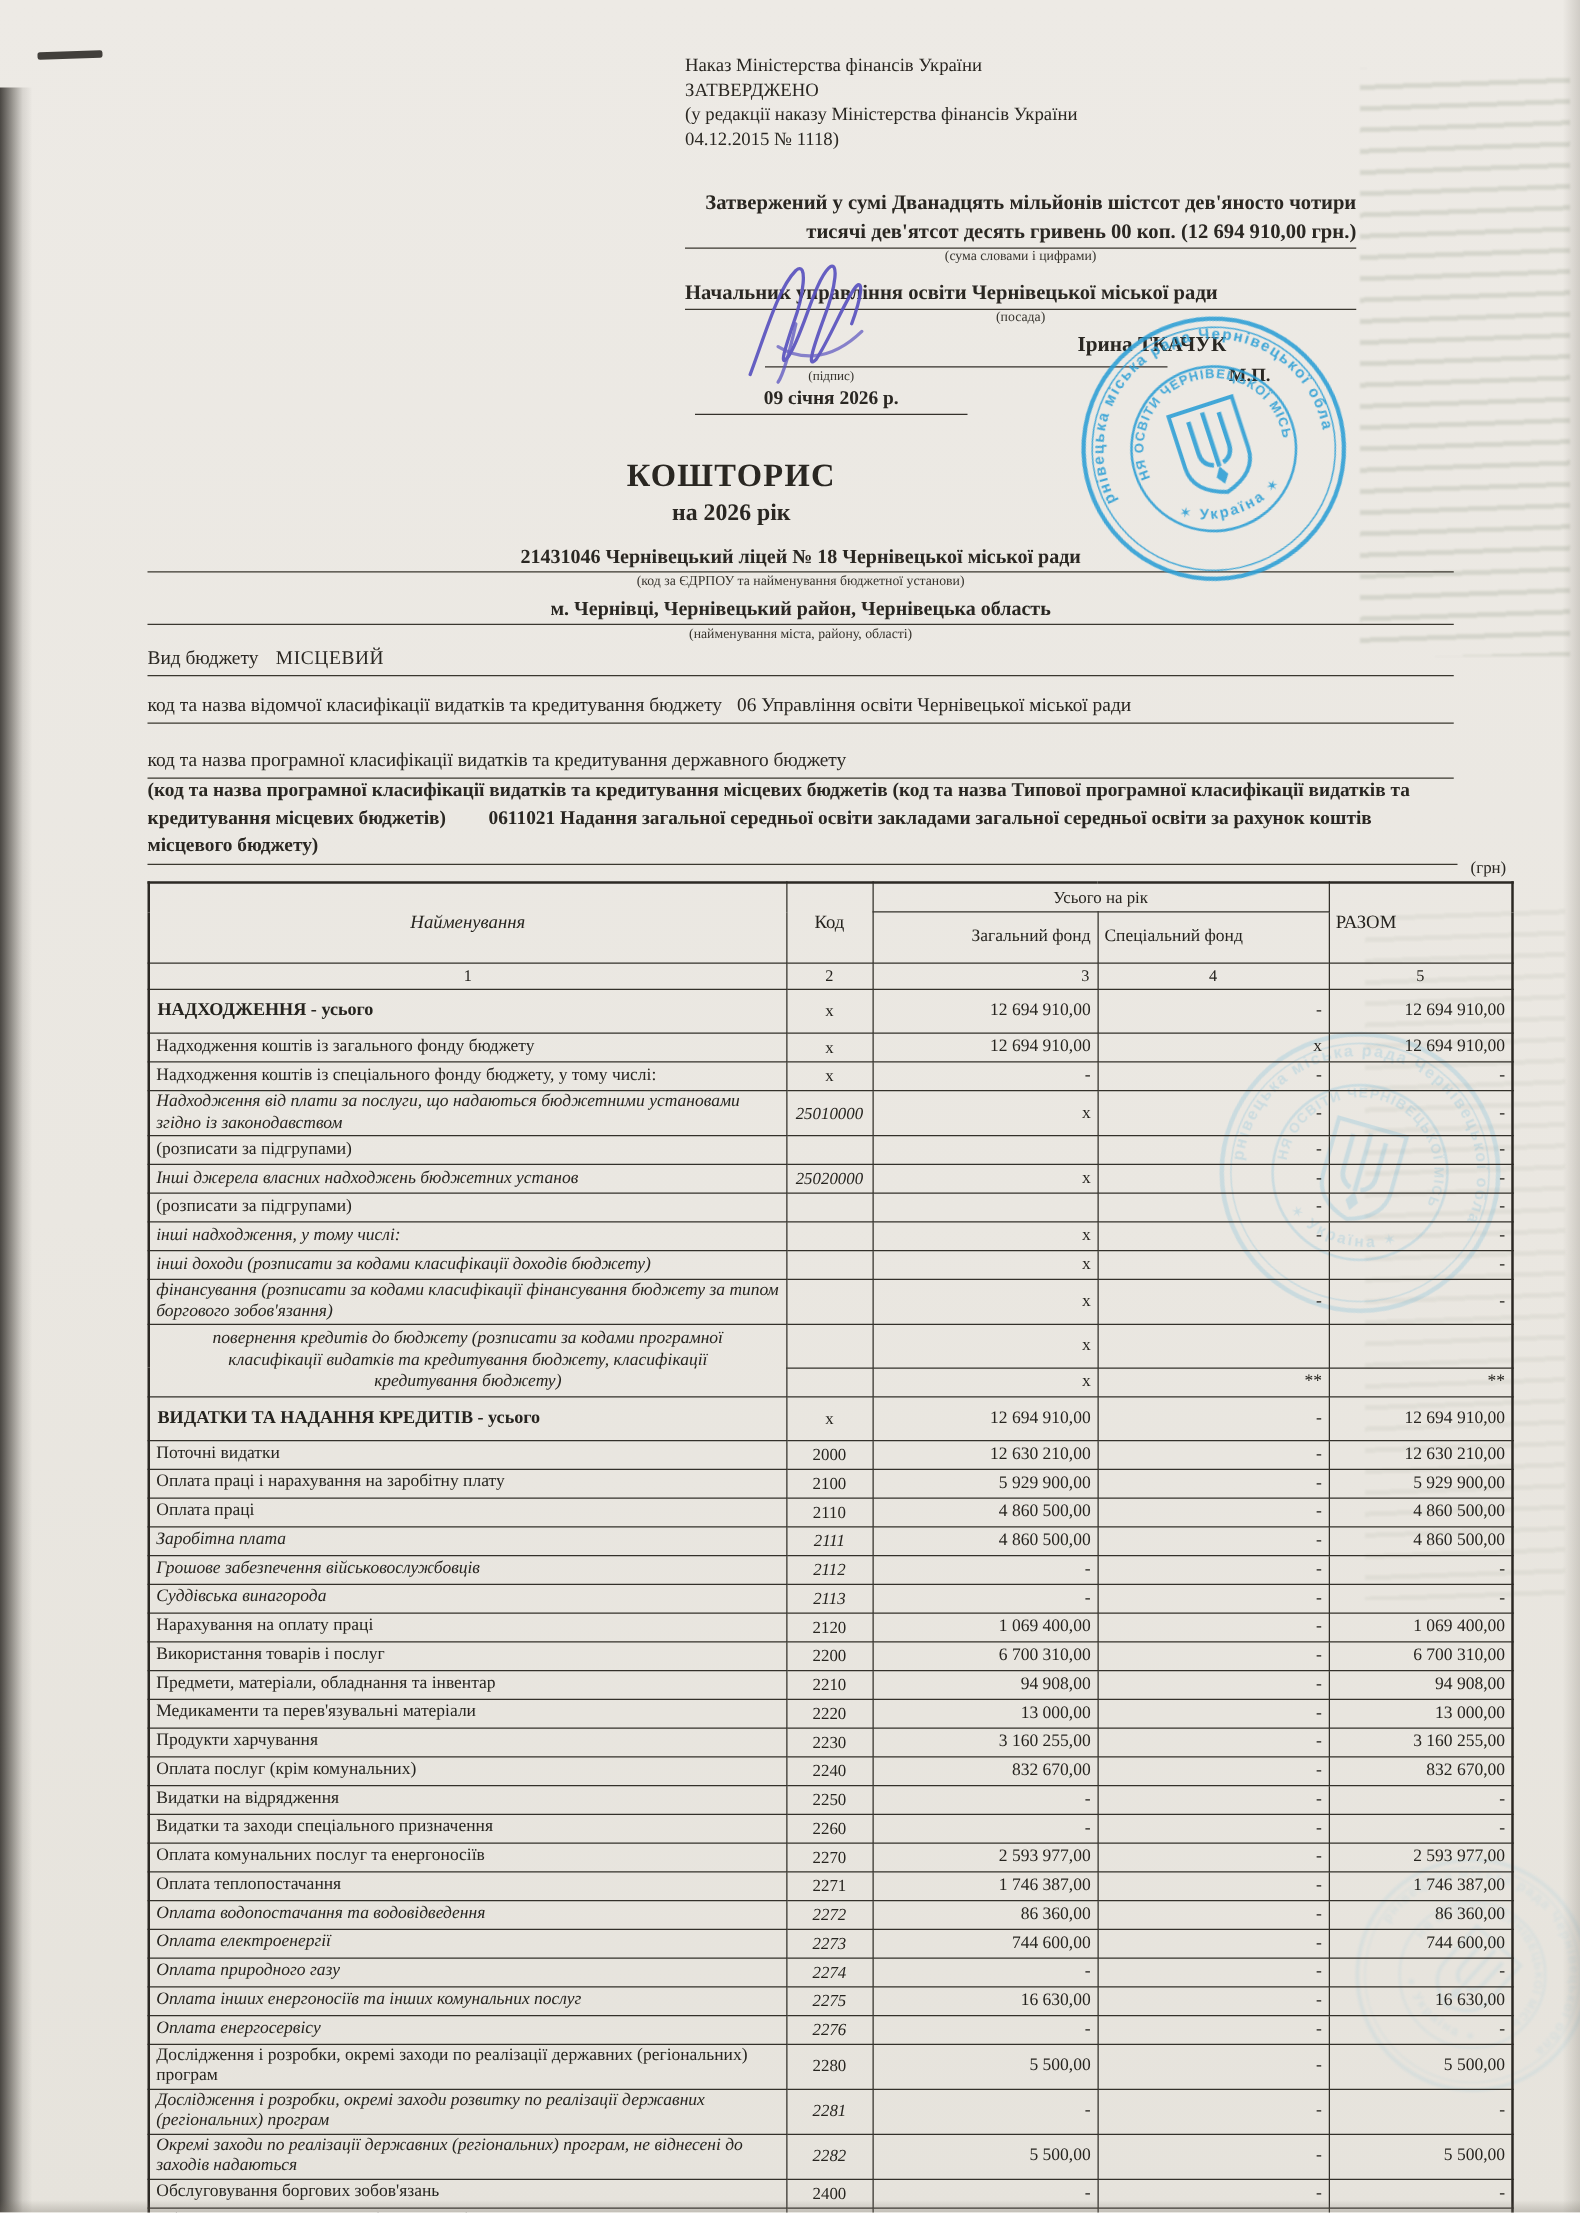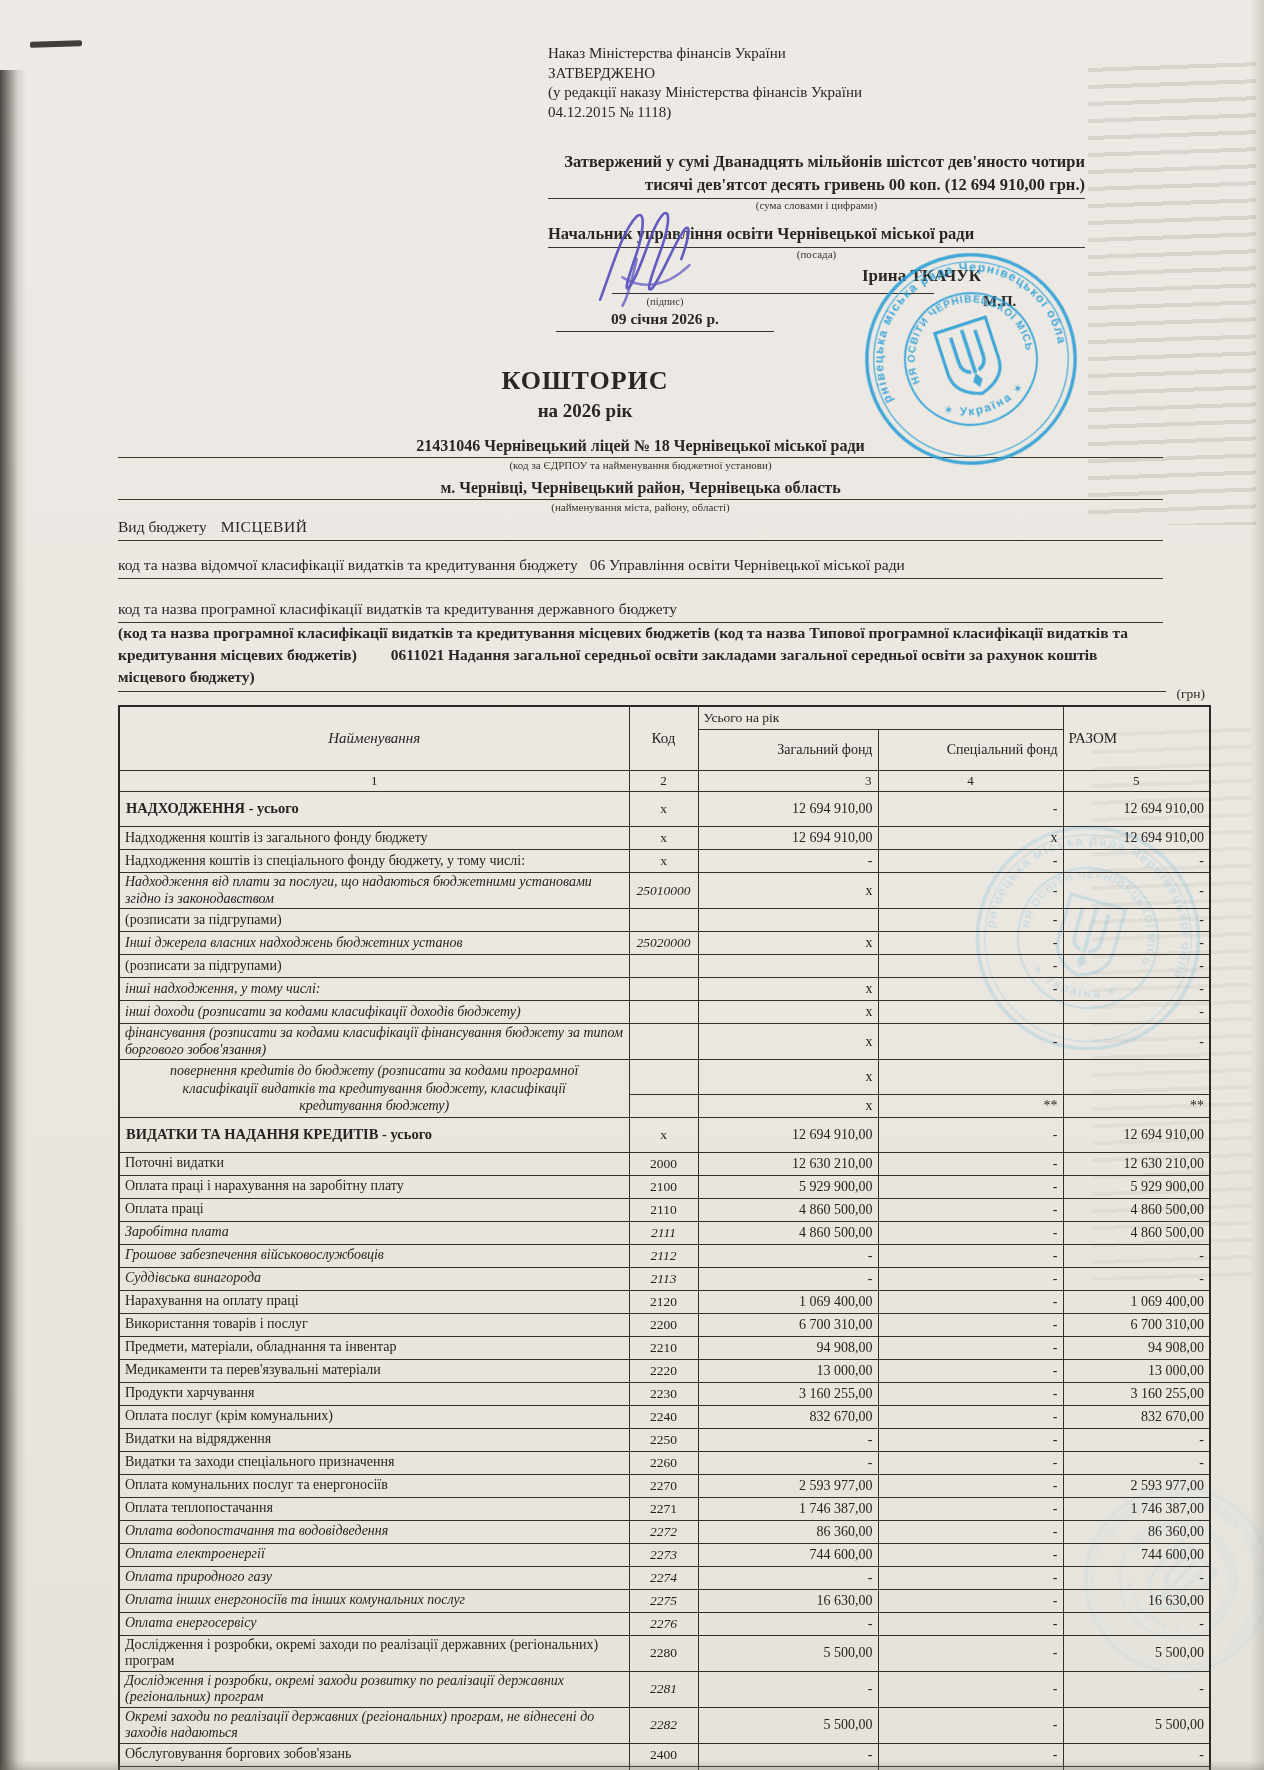--- a/index.html
+++ b/index.html
@@ -60,23 +60,23 @@
   table.budget{border-collapse:collapse;width:1091px;table-layout:fixed;
     font-size:14px;color:#26241f;background:transparent;}
   table.budget col.w-name{width:510px;} table.budget col.w-code{width:69px;}
   table.budget col.w-gen{width:180px;} table.budget col.w-spec{width:185px;}
   table.budget col.w-tot{width:147px;}
   table.budget th,table.budget td{border:1.4px solid #33302a;padding:1px 5px;vertical-align:middle;
     overflow:hidden;font-weight:normal;}
   table.budget{border:2px solid #2c2924;}
   th.h-name{font-style:italic;text-align:center;font-size:15px;}
   th.h-code{text-align:center;font-size:15px;margin-left:26px;}
-  th.h-year{text-align:left;font-size:13.5px;height:20px;padding-right:4px;}
+  th.h-year{text-align:center;font-size:13.5px;height:20px;padding-right:4px;}
   th.h-gen{text-align:right;vertical-align:bottom;height:38px;padding:2px 4px 6px;}
-  th.h-spec{text-align:right;vertical-align:bottom;padding:2px 4px 6px;}
+  th.h-spec{text-align:left;vertical-align:bottom;padding:2px 4px 6px;}
   th.h-razom{text-align:left;font-size:15px;}
   tr.nums th{font-size:13px;height:20px;text-align:center;padding:0 6px;}
   tr.nums th.n3{text-align:right;}
   td.c-name{text-align:left;line-height:1.18;padding:2px 6px;}
   td.c-code{text-align:center;font-size:13.5px;padding:1px 1px;}
   td.c-general,td.c-special,td.c-total{text-align:right;padding:1px 8px 1px 2px;}
   td.x-mark{padding-right:26px;}
   tr.row-section td.c-name{font-weight:bold;text-align:left;font-size:14.5px;padding:4px 6px;}
   tr.row-section td{height:26px;}
   tr.row-italic td.c-name,tr.row-italic td.c-code{font-style:italic;}

